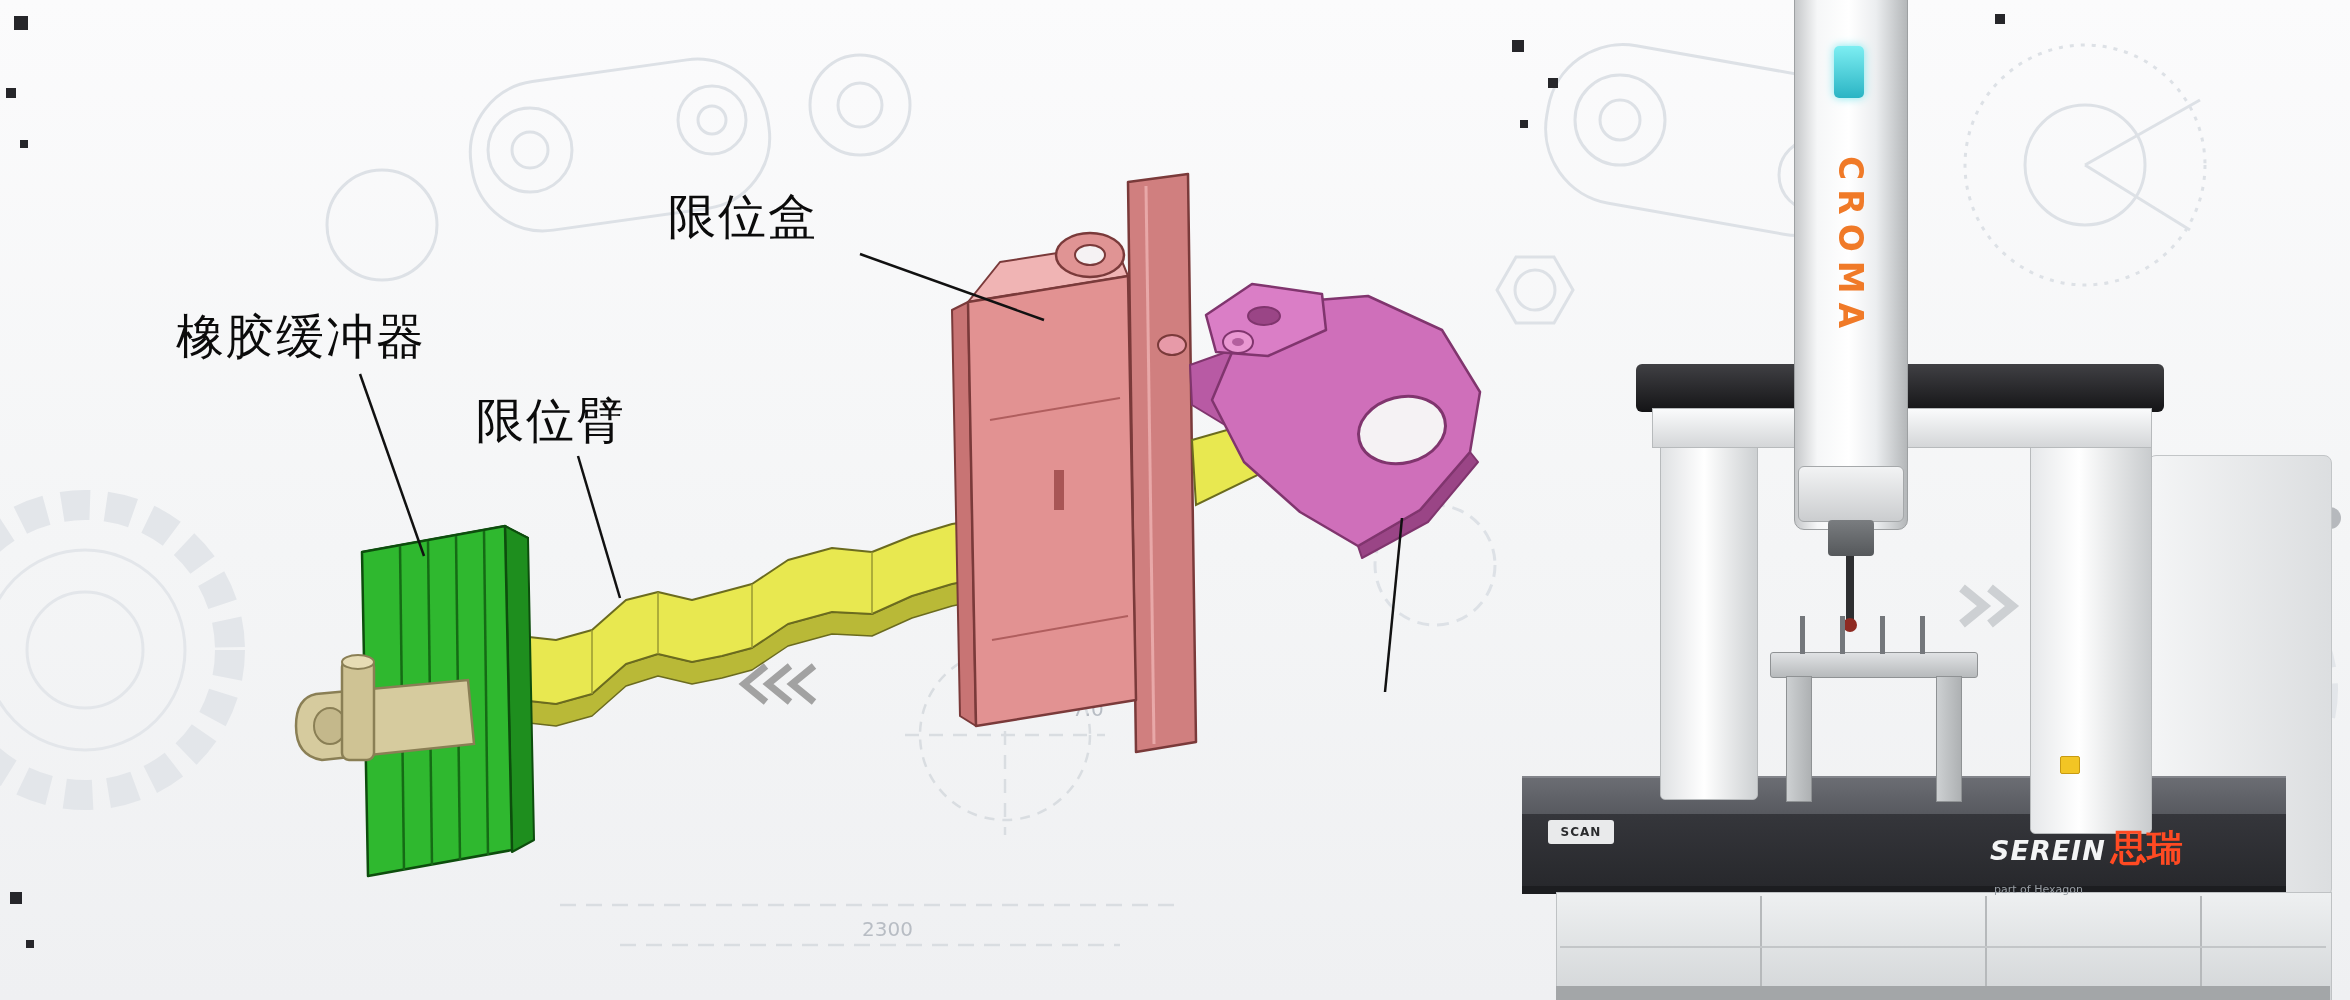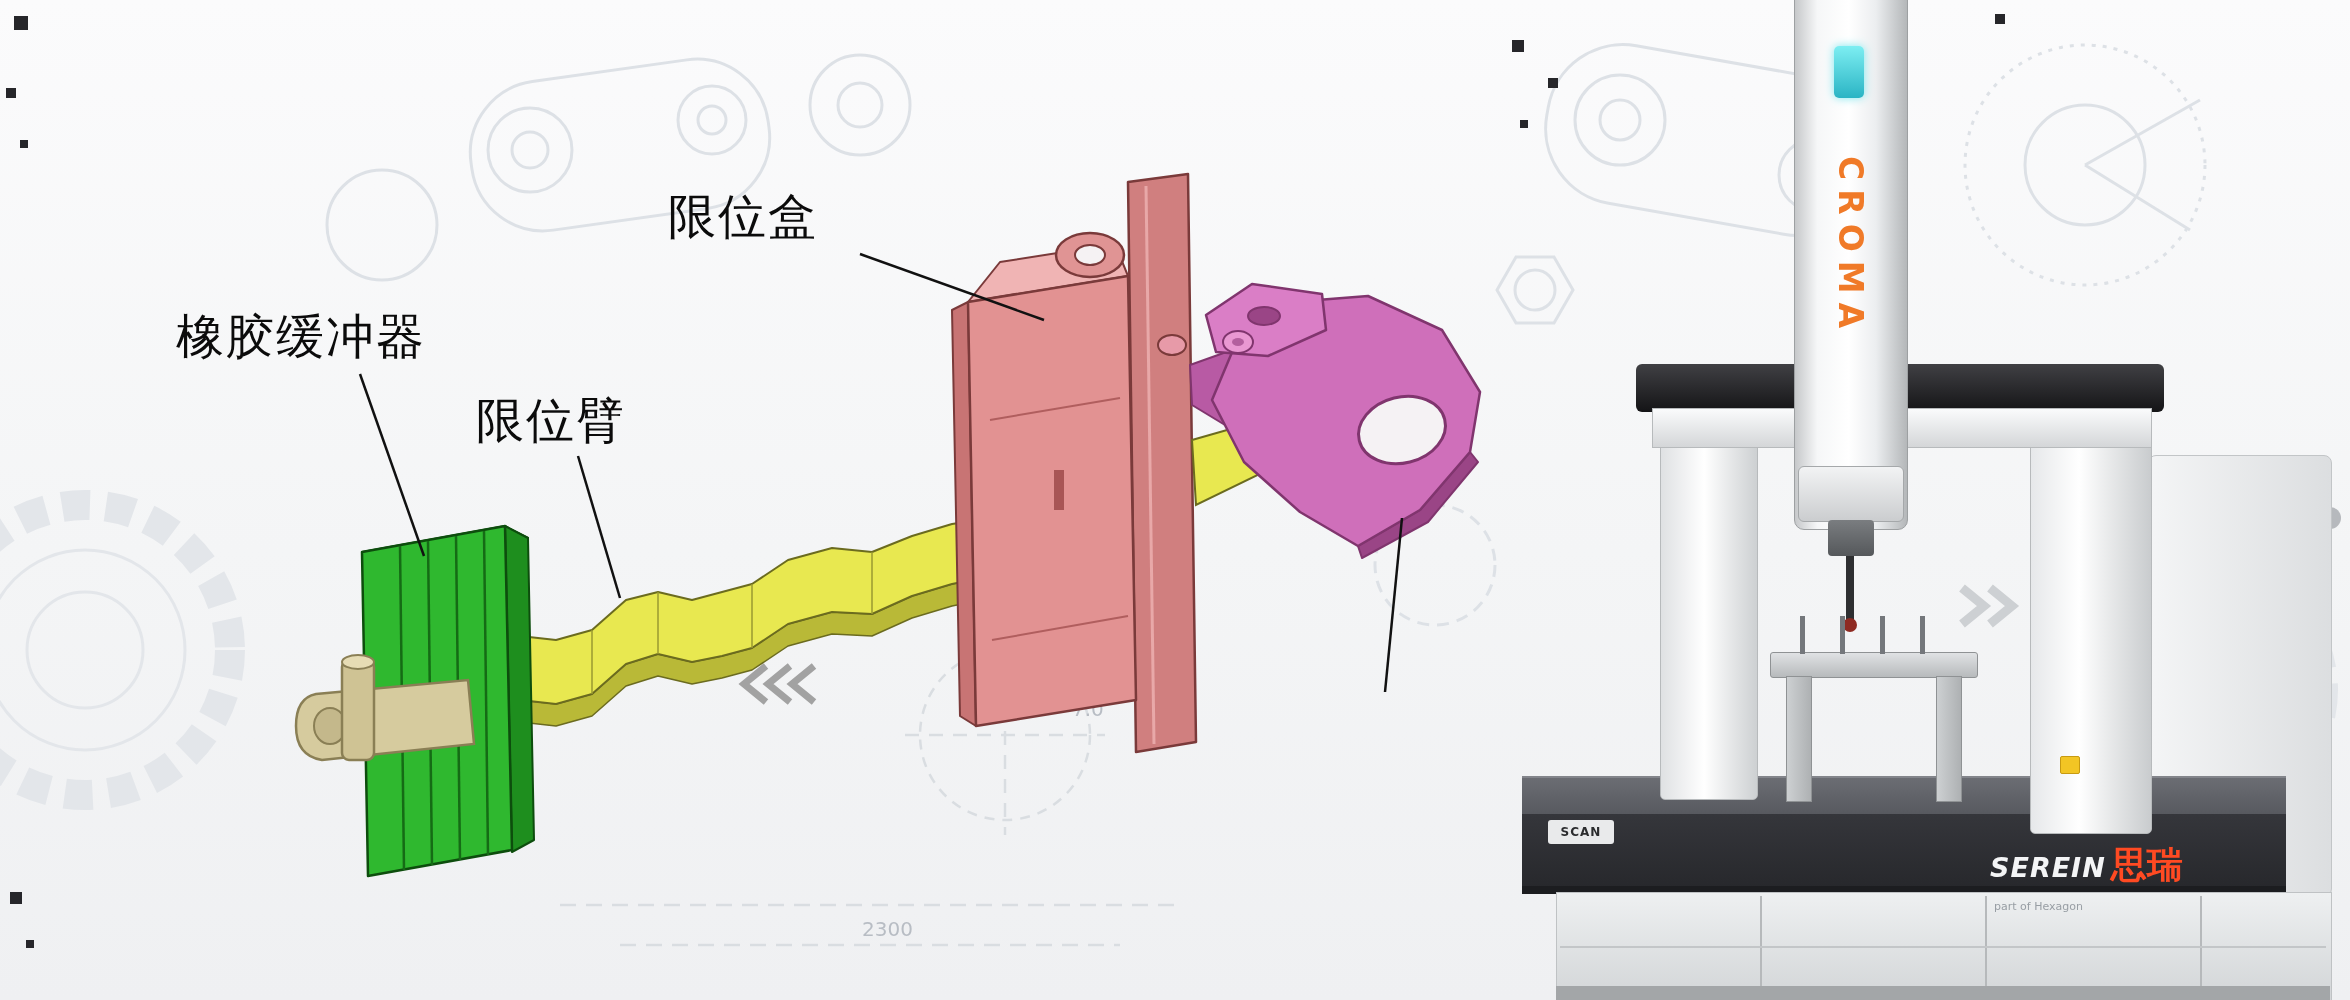--- a/index.html
+++ b/index.html
@@ -48,21 +48,21 @@
   .m-probe-mount{left:1828px;top:520px;width:46px;height:36px;background:linear-gradient(180deg,#7a7d80,#55585b);border-radius:4px;}
   .m-probe-rod{left:1846px;top:556px;width:8px;height:64px;background:#2e2f31;}
   .m-probe-tip{left:1843px;top:618px;width:14px;height:14px;border-radius:50%;background:#8e2a22;}
   .m-fix-plate{left:1770px;top:652px;width:206px;height:24px;
     background:linear-gradient(180deg,#e0e2e4,#b7babc);border:1px solid #8f9294;border-radius:3px;}
   .m-fix-leg{top:676px;width:24px;height:124px;background:linear-gradient(90deg,#cdd0d2,#aeb1b3);border:1px solid #8f9294;}
   .m-fix-pin{top:616px;width:5px;height:38px;background:#74777b;}
   .m-scan{left:1548px;top:820px;width:66px;height:24px;background:#e9eaeb;border-radius:3px;
     display:flex;align-items:center;justify-content:center;font-size:12px;font-weight:700;color:#2b2c2e;letter-spacing:1px;}
   .m-logo{left:1990px;top:824px;width:240px;}
-  .m-logo-row{display:flex;align-items:baseline;gap:5px;margin-top:17px;}
+  .m-logo-row{display:flex;align-items:baseline;gap:5px;}
   .m-logo-en{font-size:27px;font-weight:800;font-style:italic;color:#f4f5f6;letter-spacing:1px;}
   .m-logo-cn{font-size:36px;font-weight:800;color:#ff4a22;}
   .m-logo-sub{font-size:11px;color:#989ea4;margin-top:10px;margin-left:4px;}
   .m-warning{left:2060px;top:756px;width:18px;height:16px;background:#f2c524;border-radius:2px;border:1px solid #c79a12;}
 </style>
 </head>
 <body>
 
 <div class="canvas">
 

